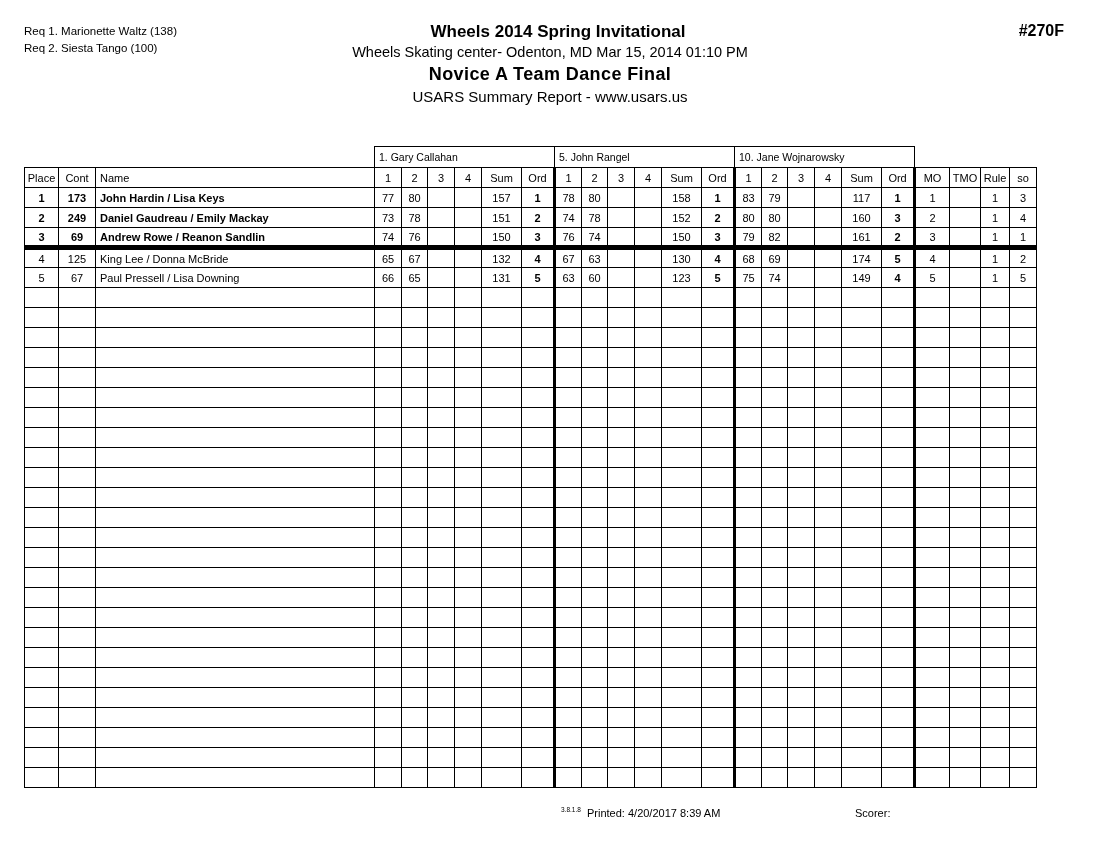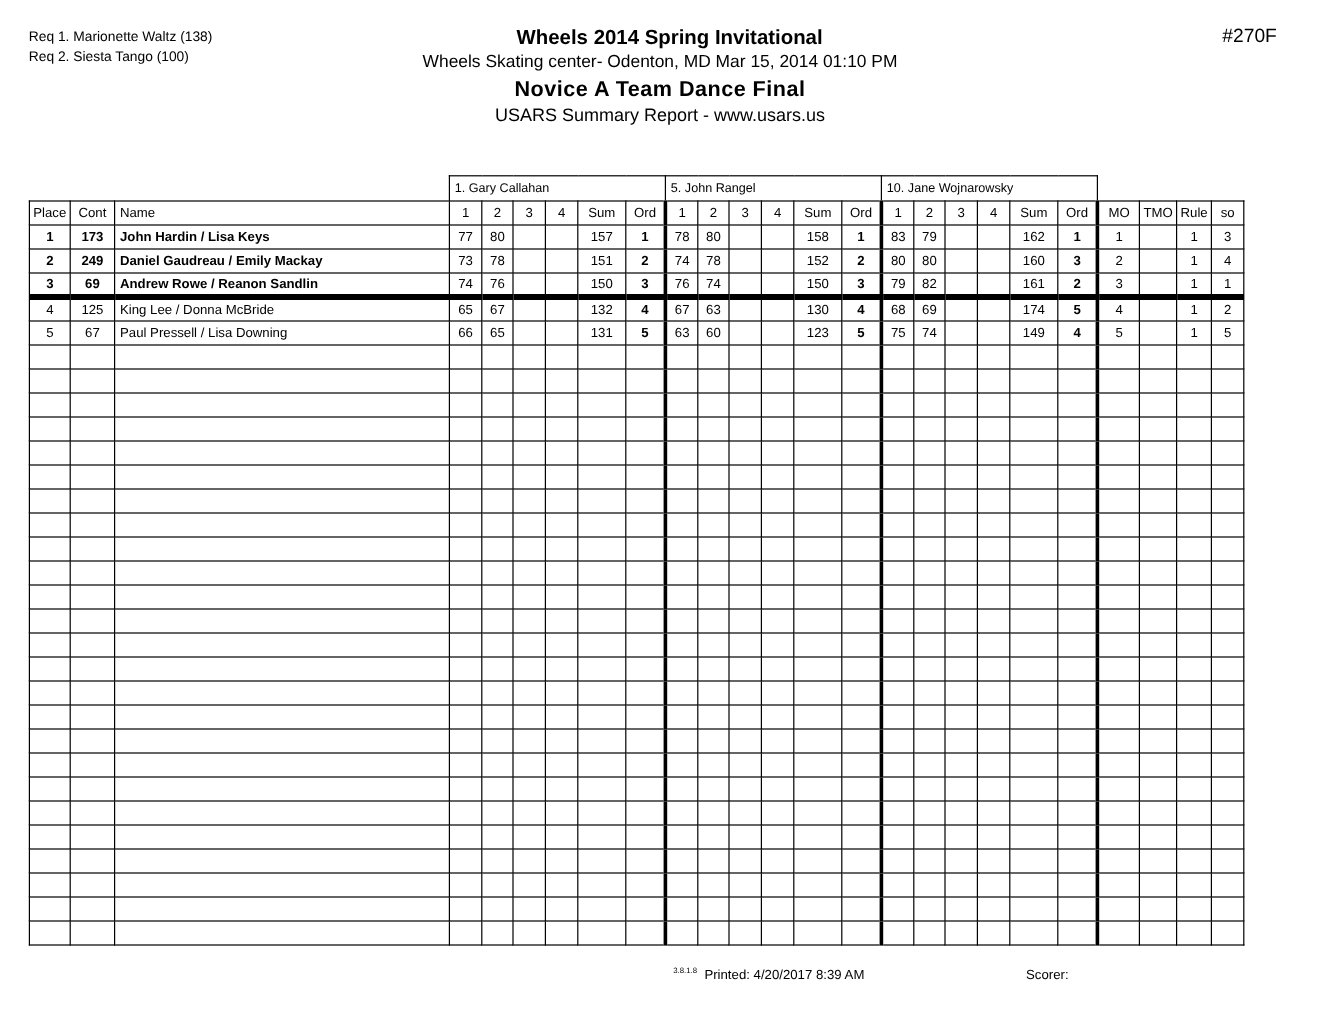--- a/index.html
+++ b/index.html
@@ -12,21 +12,21 @@
   .page { position:relative; width:1100px; height:850px; padding:20px 24px 12px 24px; overflow:hidden; }
 
   
   .top { position:relative; height:98px; }
   .req-block { position:absolute; left:0; top:3px; font-size:11.5px; line-height:1.45; }
   .center-block { text-align:center; padding-top:2px; }
   .title  { font-size:17px; font-weight:bold;margin-left:16px; }
   .venue  { font-size:14.5px; margin-top:2px; }
   .event  { font-size:18px; font-weight:bold; margin-top:4px; letter-spacing:0.4px; }
   .report { font-size:15px; margin-top:3px; }
-  .event-number { position:absolute; right:12px; top:2px; font-size:16px; font-weight:normal; }
+  .event-number { position:absolute; right:12px; top:2px; font-size:16px; font-weight:bold; }
 
   
   table.results {
     border-collapse:collapse; table-layout:fixed;
     width:1012px; margin-top:28px; font-size:11px;
   }
   td { border:1px solid #000; height:20px; padding:0 2px; overflow:hidden; white-space:nowrap; }
   tr.judges-row td.spacer { border:none; }
   tr.judges-row td.judge  { font-size:10.5px; padding-left:4px; height:21px; text-align:left; }
   .ctr      { text-align:center; padding:0 1px; }
@@ -139,21 +139,21 @@
           <td class="ctr bsep">78</td>
           <td class="ctr">80</td>
           <td class="ctr"></td>
           <td class="ctr"></td>
           <td class="ctr">158</td>
           <td class="ctr ord">1</td>
           <td class="ctr bsep">83</td>
           <td class="ctr">79</td>
           <td class="ctr"></td>
           <td class="ctr"></td>
-          <td class="ctr">162</td>
+          <td class="ctr">117</td>
           <td class="ctr ord">1</td>
           <td class="ctr bsep">1</td>
           <td class="ctr"></td>
           <td class="ctr">1</td>
           <td class="ctr">3</td>
         </tr>
         <tr>
           <td class="ctr bold">2</td>
           <td class="ctr bold">249</td>
           <td class="name-col bold">Daniel Gaudreau / Emily Mackay</td>

